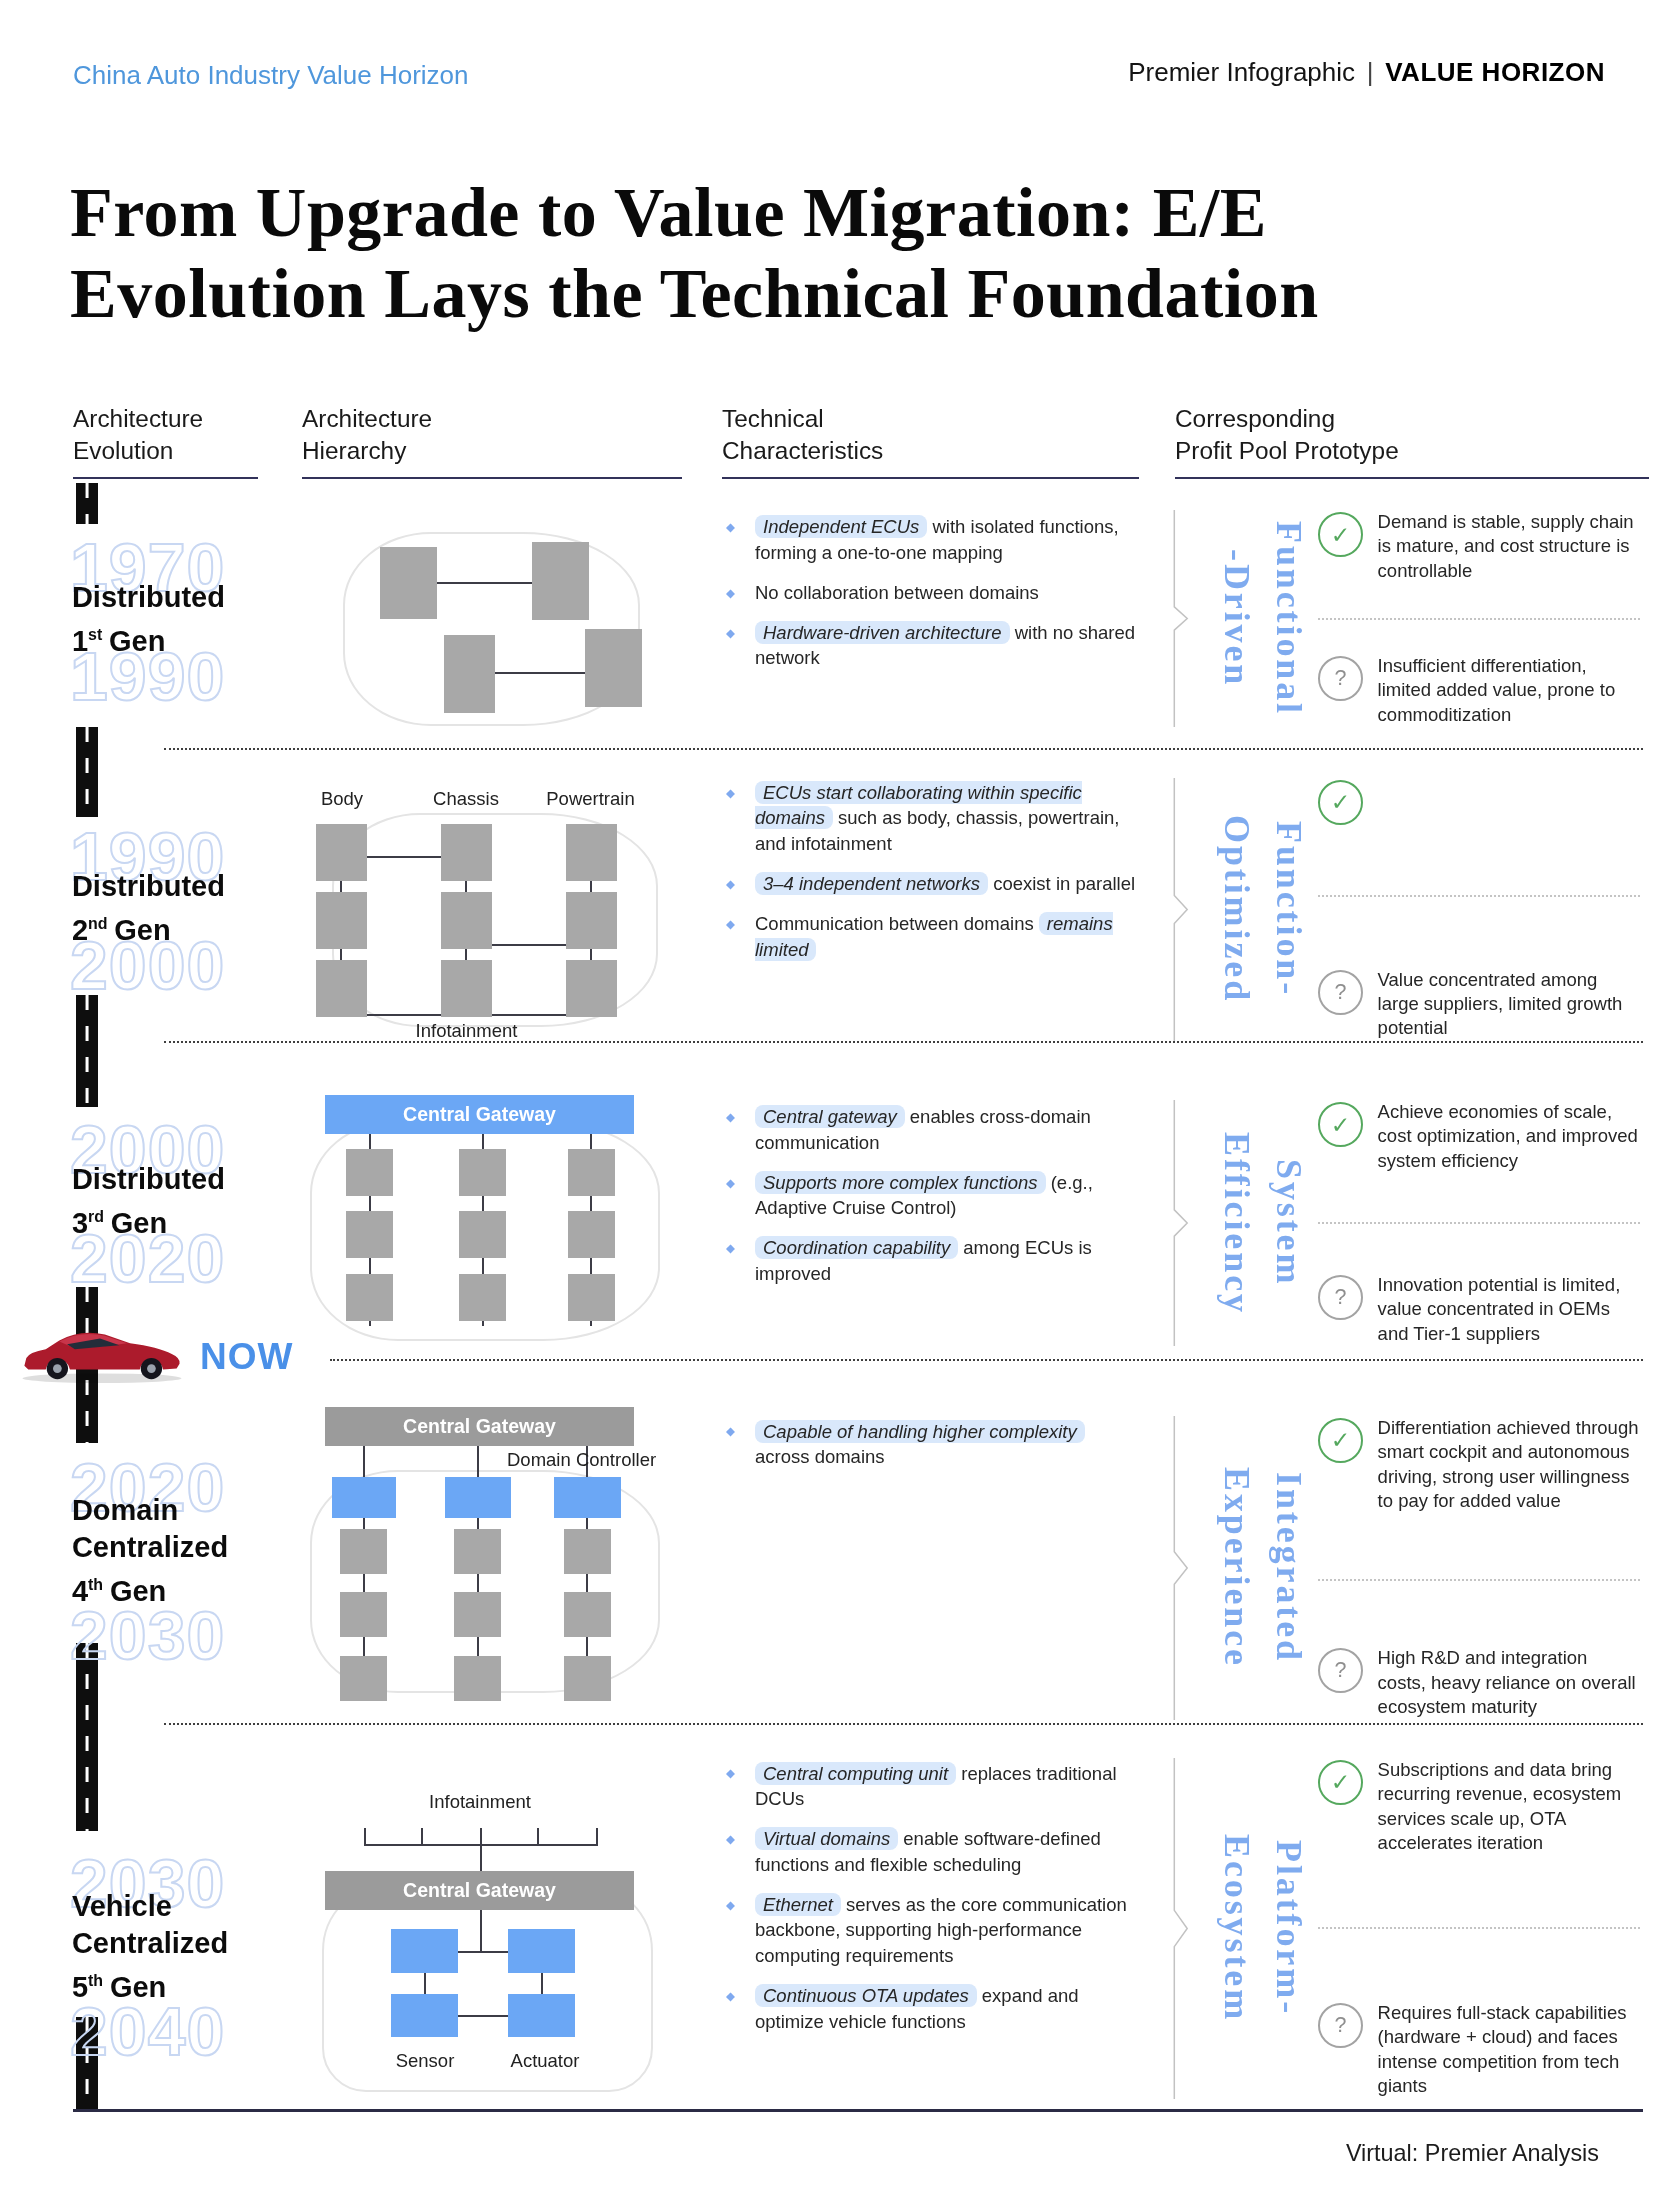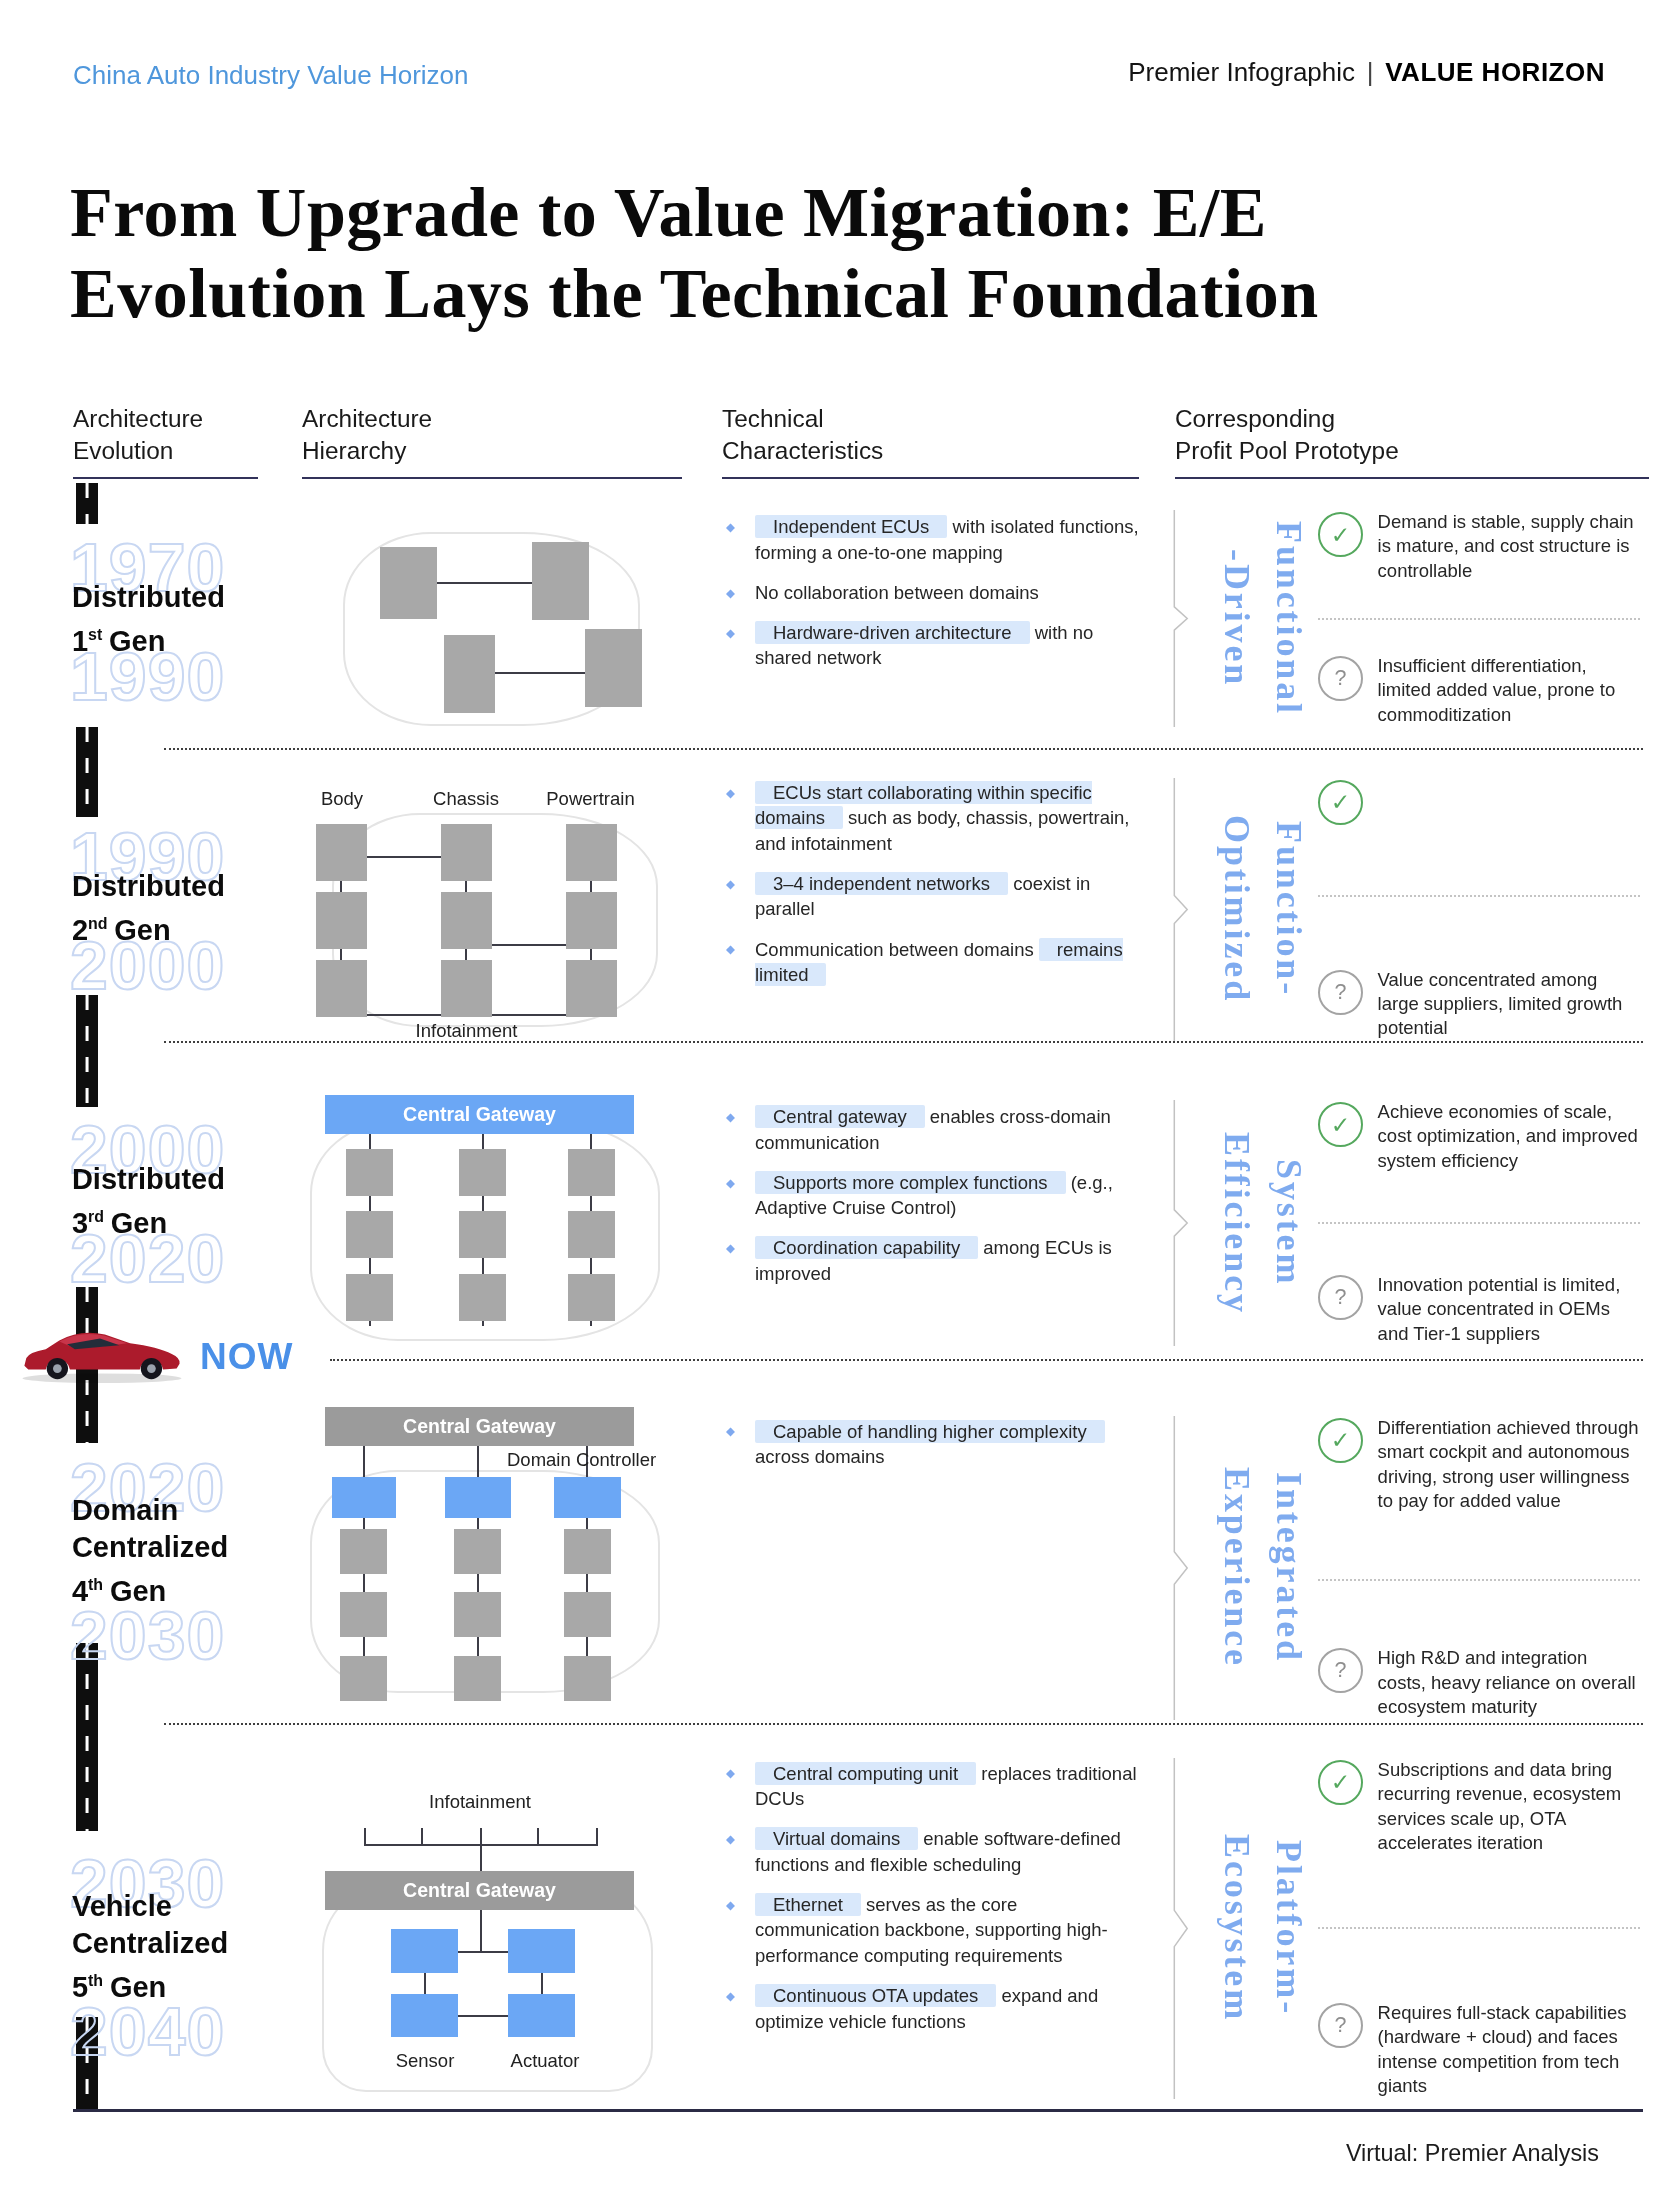--- a/index.html
+++ b/index.html
@@ -48,21 +48,21 @@
   .gwbar{position:absolute;z-index:3;display:flex;align-items:center;justify-content:center;
          color:#fff;font-weight:700;font-size:19.5px;}
   .gwbar.blue{background:#6ba7f5;} .gwbar.gray{background:#9b9b9b;}
   .dlabel{position:absolute;z-index:4;font-size:18.5px;color:#222;text-align:center;}
   
   .bullets{position:absolute;left:722px;width:421px;margin:0;padding:0;list-style:none;}
   .bullet{position:relative;padding-left:33px;margin-bottom:14.6px;}
   .bdot{position:absolute;left:3.9px;top:2.9px;}
   .bdot::before{content:"◆";font-size:11.7px;color:#7fa9ef;}
   .btxt{margin:0;font-size:18.5px;line-height:1.38;color:#262626;}
-  .btxt .hl{background:#d9e8fb;padding:1px 18px;border-radius:2px;}
+  .btxt .hl{background:#d9e8fb;padding:1px 8px;border-radius:8px;font-style:italic;}
   
   .pool{position:absolute;left:1170px;width:470px;}
   .brace{position:absolute;left:0;top:0;height:100%;width:21.5px;}
   .plabel{position:absolute;left:35px;top:0;height:100%;width:115px;
           writing-mode:vertical-rl;display:flex;align-items:center;justify-content:center;
           font-family:"Liberation Serif","DejaVu Serif",serif;font-weight:700;
           font-size:36px;line-height:1.45;letter-spacing:2.9px;color:#7fabef;white-space:pre-line;text-align:center;}
   .pcontent{position:absolute;left:148px;right:0;top:0;bottom:0;display:flex;flex-direction:column;justify-content:space-between;}
   .prow{display:flex;gap:14.6px;align-items:flex-start;}
   .circ{flex:none;width:41px;height:41px;border-radius:50%;display:flex;align-items:center;justify-content:center;

